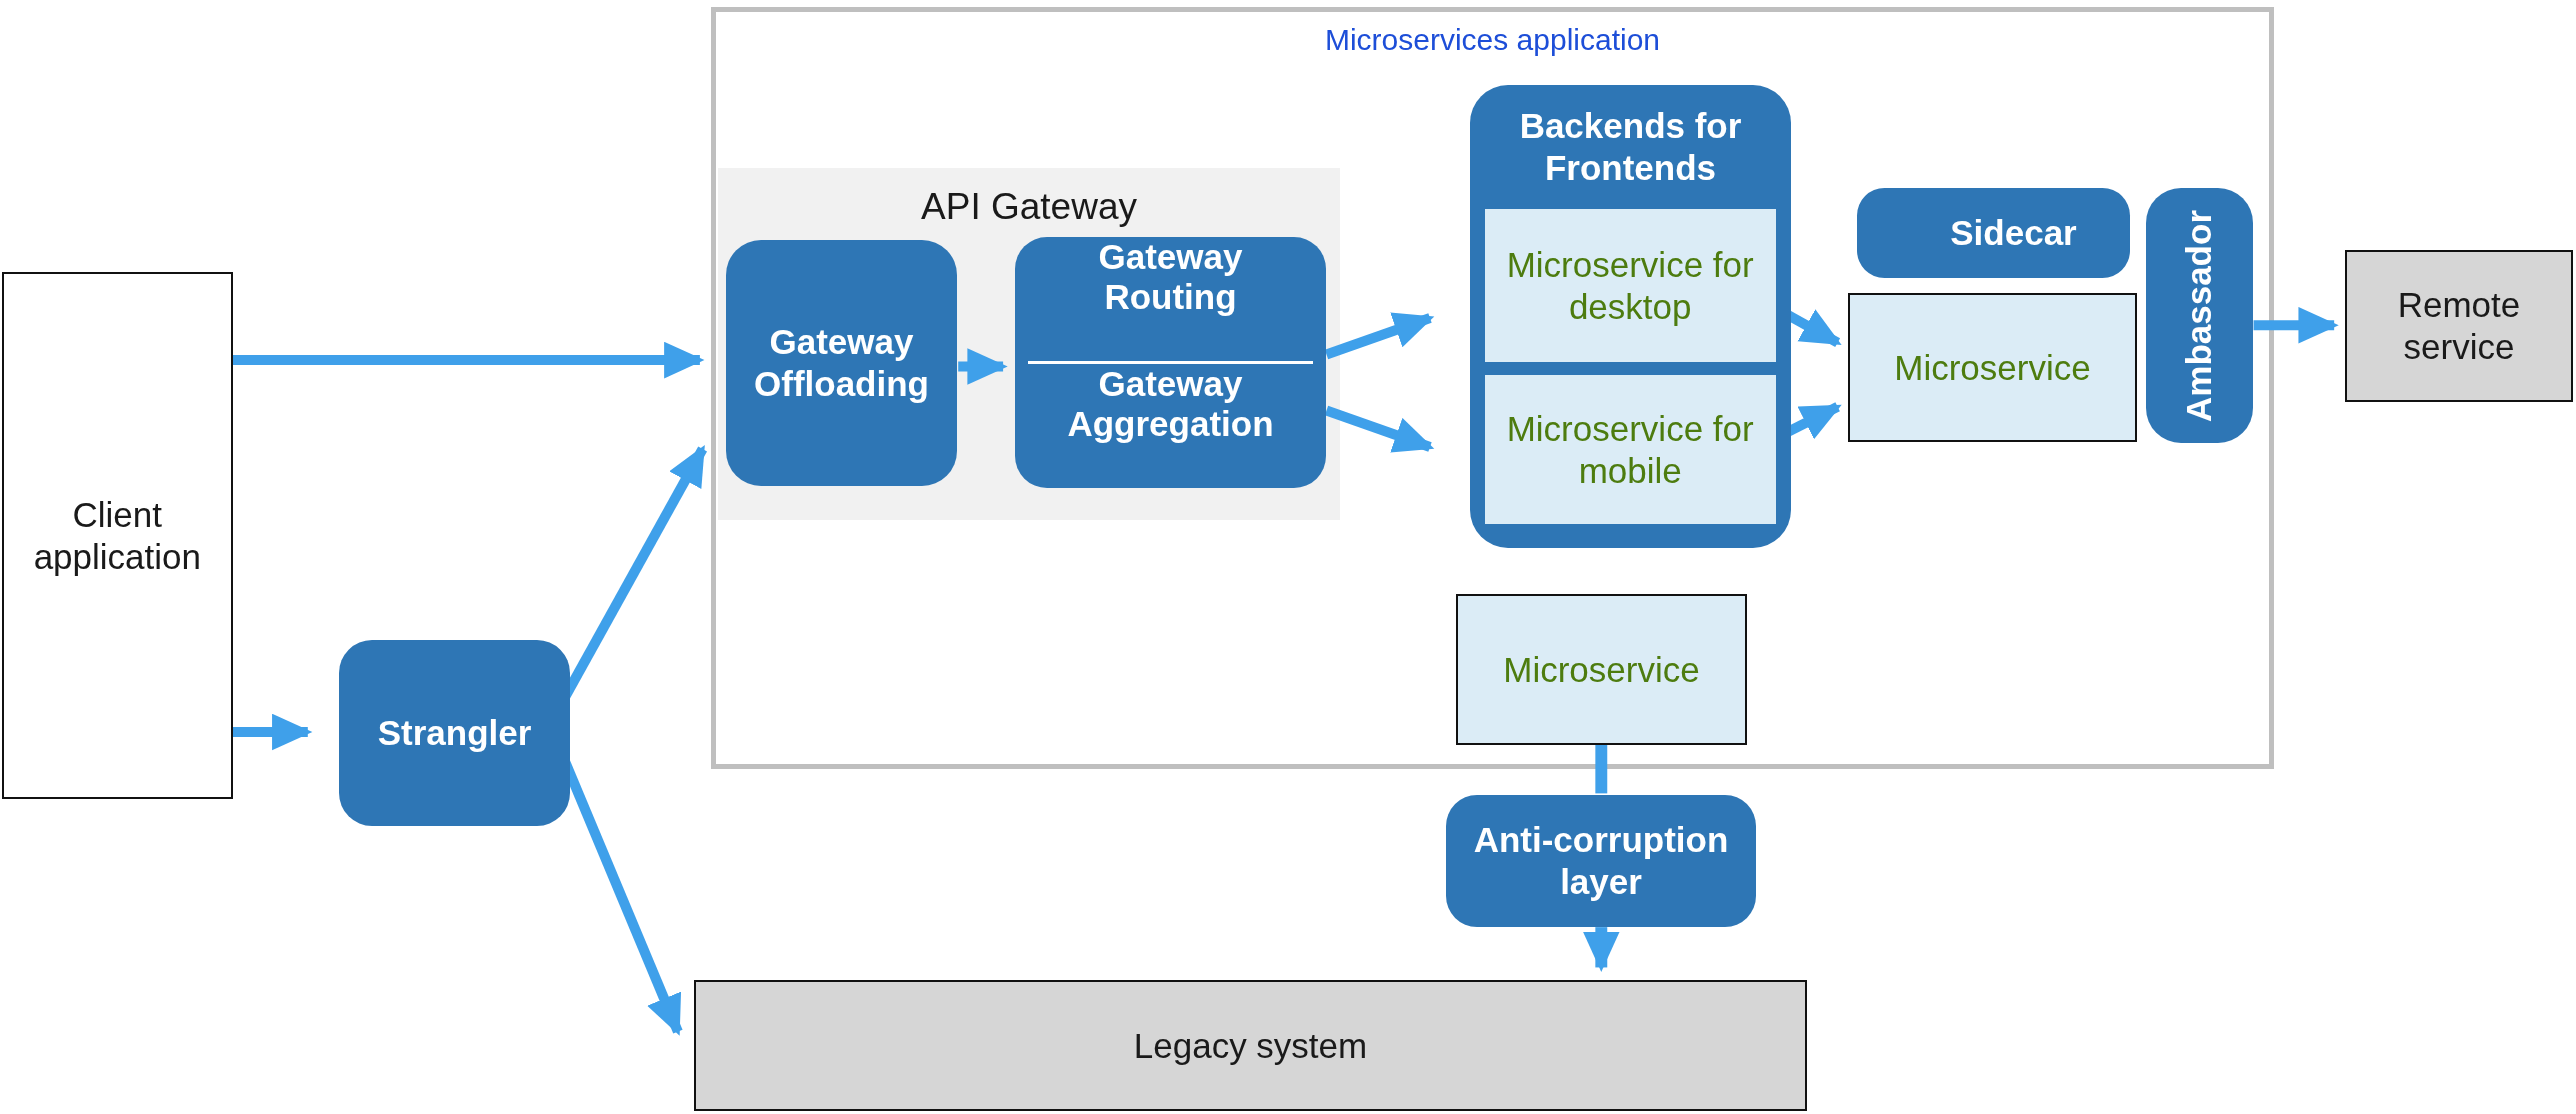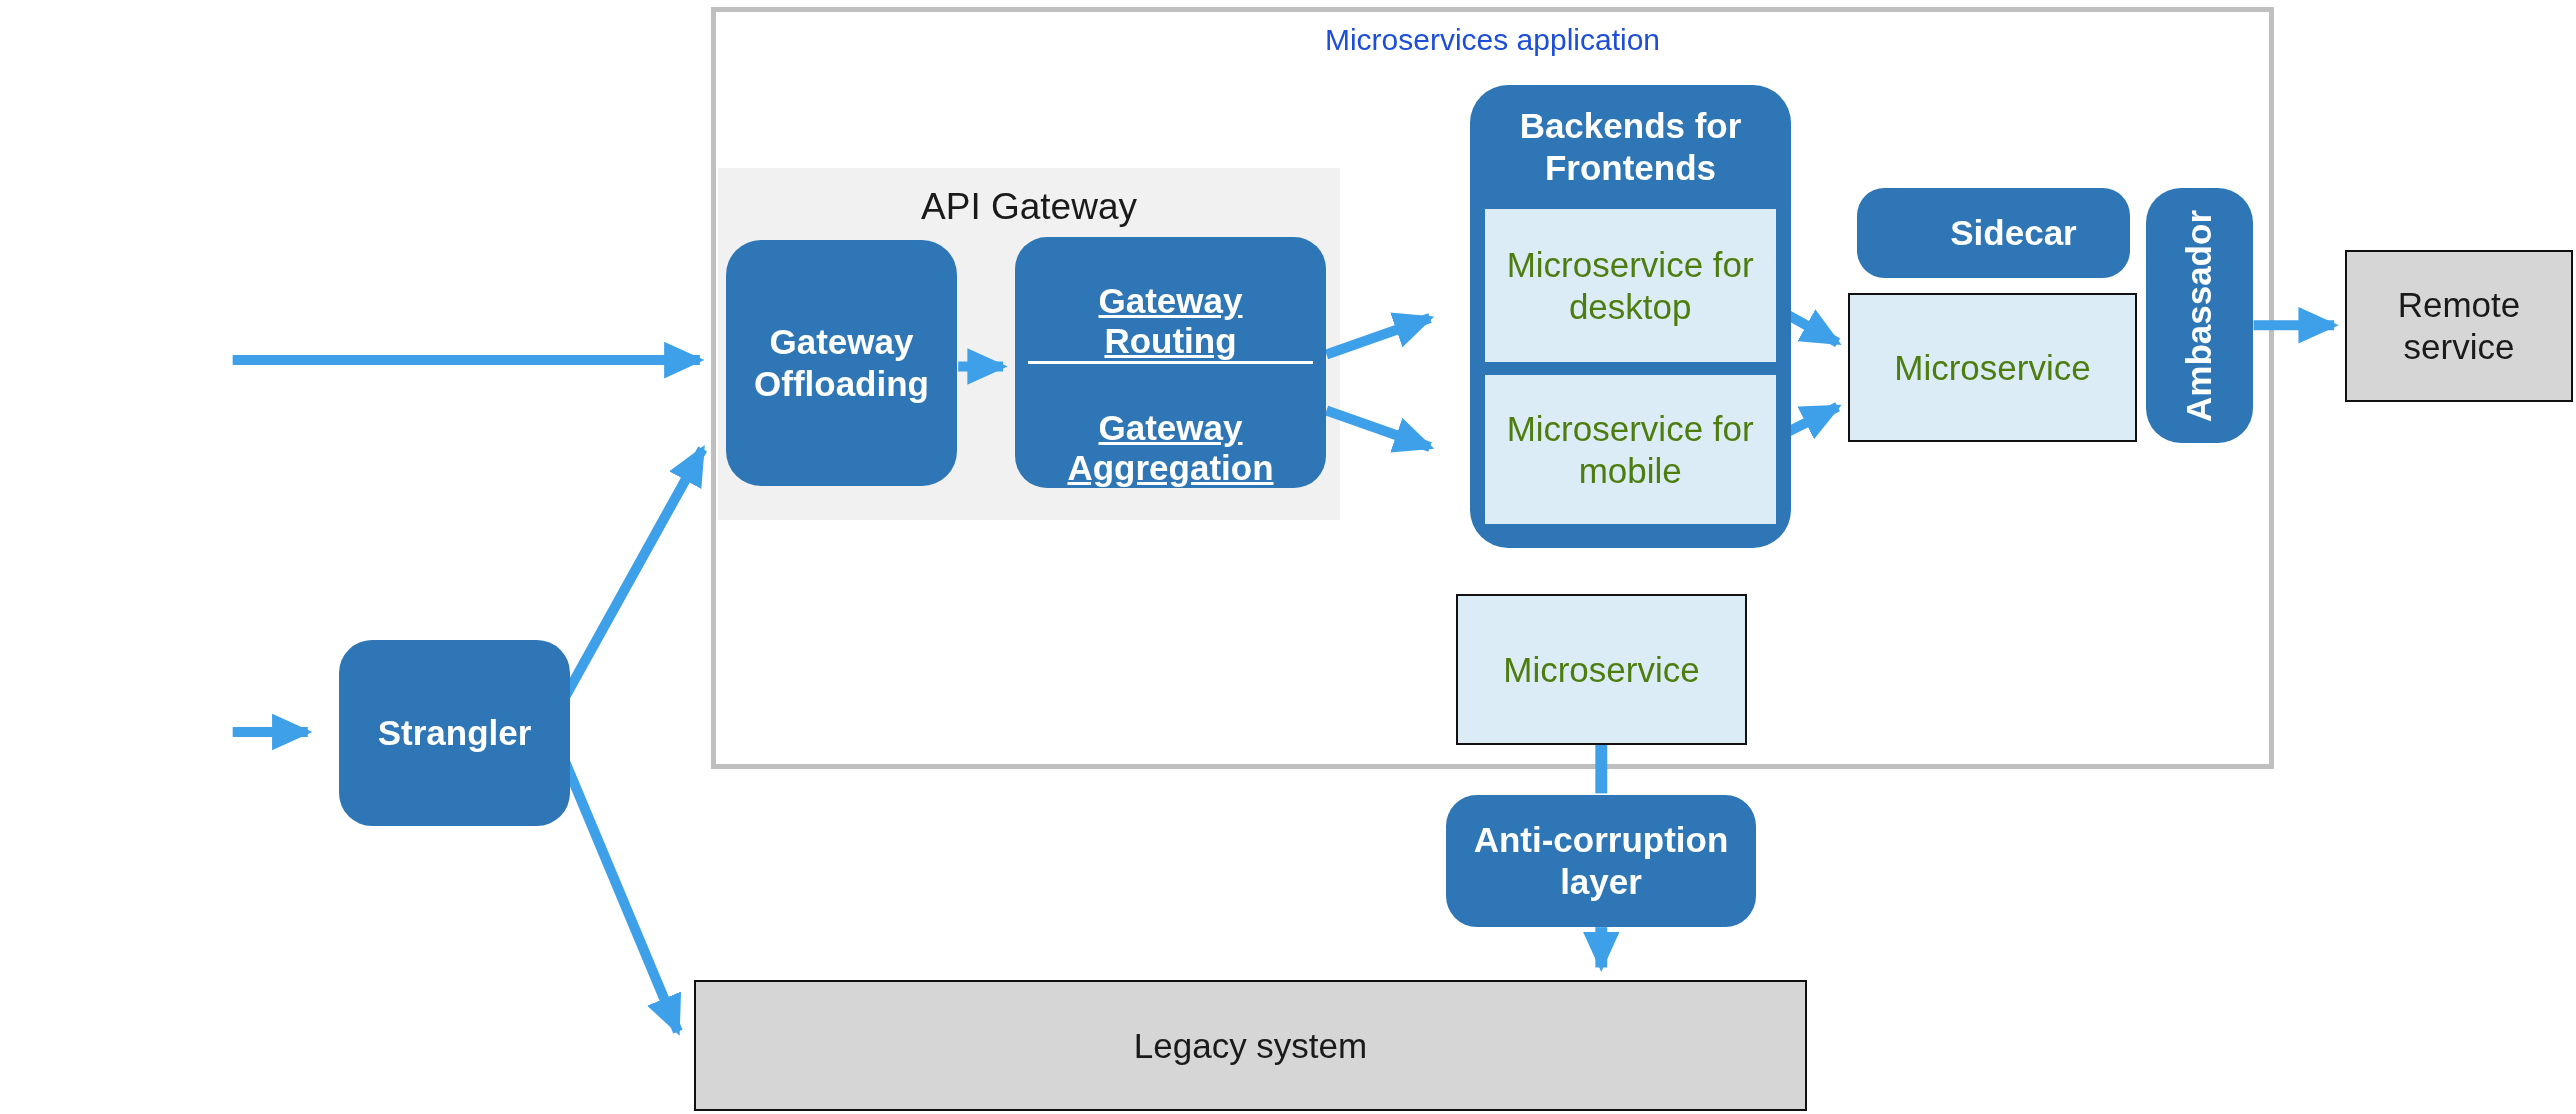--- a/index.html
+++ b/index.html
@@ -96,23 +96,22 @@
   .offloading .lbl { width: 197px; }
 
   .routing-agg   {
     left: 1015px; top: 237px; width: 311px; height: 251px;
     border-radius: 32px;
     display: flex; flex-direction: column;
     z-index: 3; position: absolute;
   }
   .routing-agg .cell {
     flex: 1;
-    display: flex; align-items: flex-end; justify-content: center;
-    text-align: center;
-    text-decoration: underline;
+    display: flex; align-items: flex-start; justify-content: center;
+    text-align: center;
   }
   .routing-agg .cell .lbl { width: 220px; }
   .routing-agg .divider {
     height: 2.7px;
     background: #ffffff;
     margin: 0 13px;
   }
 
   .bff {
     left: 1441px; top: 85px; width: 321px; height: 463px;
@@ -184,20 +183,23 @@
       <line x1="1448" y1="387" x2="1561" y2="347" marker-end="url(#ah)"></line>
       <line x1="1448" y1="448" x2="1561" y2="488" marker-end="url(#ah)"></line>
       <line x1="1907" y1="319" x2="2006" y2="374" marker-end="url(#ah)"></line>
       <line x1="1907" y1="494" x2="2006" y2="444" marker-end="url(#ah)"></line>
       <line x1="2460" y1="355" x2="2548" y2="355" marker-end="url(#ah)"></line>
       <line x1="1748" y1="813" x2="1748" y2="866" stroke-width="13"></line>
       <line x1="1748" y1="1012" x2="1748" y2="1056" stroke-width="13" marker-end="url(#ah)"></line>
     </g>
   </svg>
 
+  <div class="node whitebox bordered client">
+    <span class="lbl">Client application</span>
+  </div>
 
   <div class="node blue strangler">
     <span class="lbl">Strangler</span>
   </div>
 
   <div class="node blue offloading">
     <span class="lbl">Gateway Offloading</span>
   </div>
 
   <div class="blue routing-agg">

